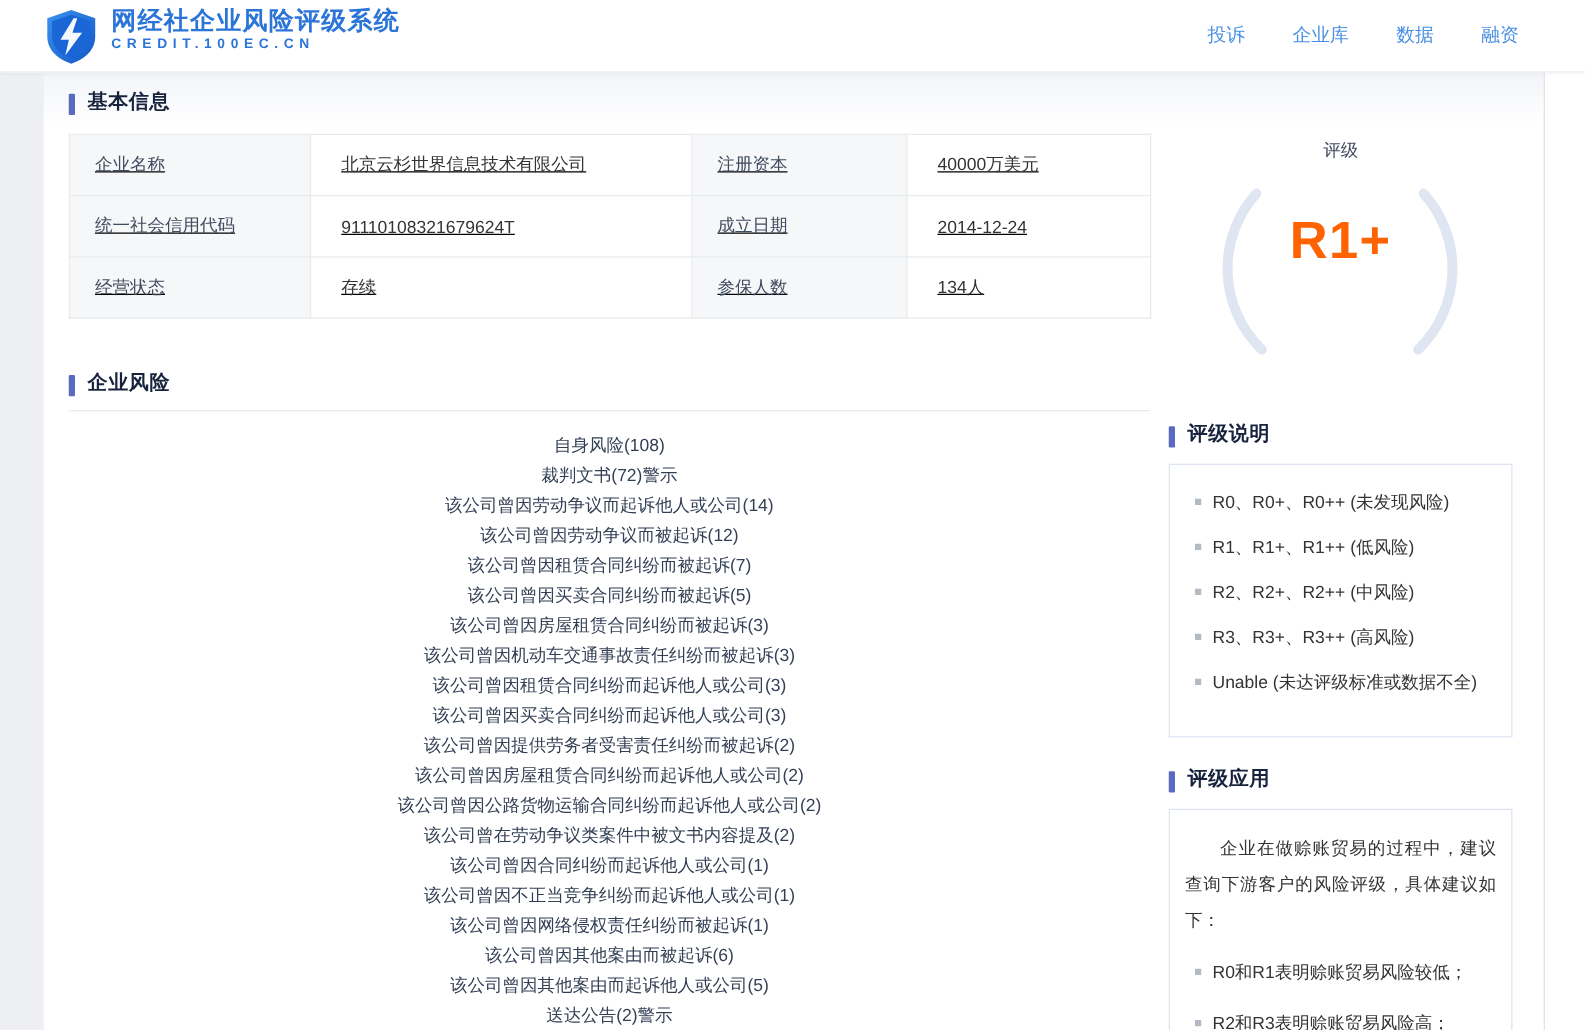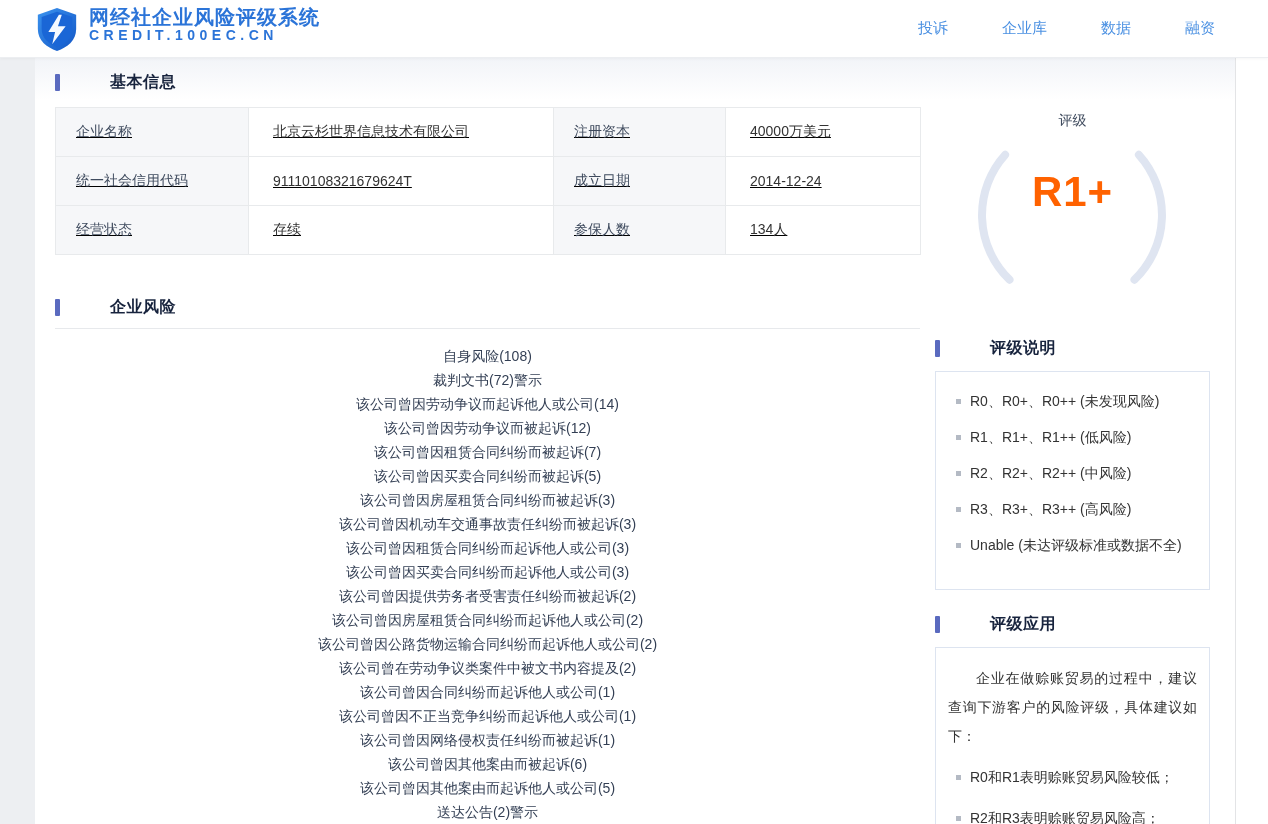--- a/index.html
+++ b/index.html
@@ -9,34 +9,34 @@
 
   
   .hdr { position:absolute; top:0; left:0; width:1268px; height:58px;
     background:#fff; border-bottom:1px solid #eceef1;
     box-shadow:0 1px 3px rgba(0,0,0,.04); z-index:10;
     display:flex; align-items:center; justify-content:space-between; }
   .logo { display:flex; align-items:flex-start; margin-left:34px; cursor:pointer; }
   .logo svg { width:46px; height:46px; }
   .logo-text { margin-left:9px; }
   .logo-zh { font-size:20px; font-weight:800; color:#2b74d8; letter-spacing:1px; line-height:22px; }
-  .logo-en { font-size:14px; font-weight:700; color:#2b74d8; letter-spacing:4.5px; line-height:14px; }
-  .nav { display:flex; gap:54px; margin-right:53px; }
+  .logo-en { font-size:11px; font-weight:700; color:#2b74d8; letter-spacing:4.5px; line-height:14px; }
+  .nav { display:flex; gap:38px; margin-right:53px; }
   .nav a { font-size:15px; color:#4a90e2; text-decoration:none; cursor:pointer; }
 
   
   .page { position:absolute; top:58px; left:35px; width:1201px; height:766px;
     background:linear-gradient(180deg,#f2f4f8 0,#ffffff 42px);
     border-right:1px solid #e3e4e6; overflow:hidden; }
   .cols { display:flex; padding:14px 0 0 20px; }
   .col-main { width:865px; }
   .col-side { width:275px; margin-left:15px; position:relative; }
 
   
-  .sec-head { display:flex; align-items:center; height:20px;gap:40px; }
+  .sec-head { display:flex; align-items:flex-end; height:20px; }
   .sec-bar { width:5px; height:17px; background:#5a6abf; border-radius:1px; margin-right:10px; }
   .sec-title { font-size:16px; font-weight:700; color:#17233d; letter-spacing:.5px; }
 
   
   .info-table { margin-top:15px; border-collapse:collapse; width:865px; table-layout:fixed;text-decoration:underline; }
   .info-table td { border:1px solid #e8eaec; height:49px; font-size:14px; vertical-align:middle; }
   .info-table td.lbl { background:#f6f7f9; color:#3f4b5e; padding-left:20px; width:193px; }
   .info-table td.val { background:#fff; color:#333; padding-left:24px; width:305px; }
   .info-table td.lbl2 { width:172px; }
   .info-table td.val2 { width:195px; }

